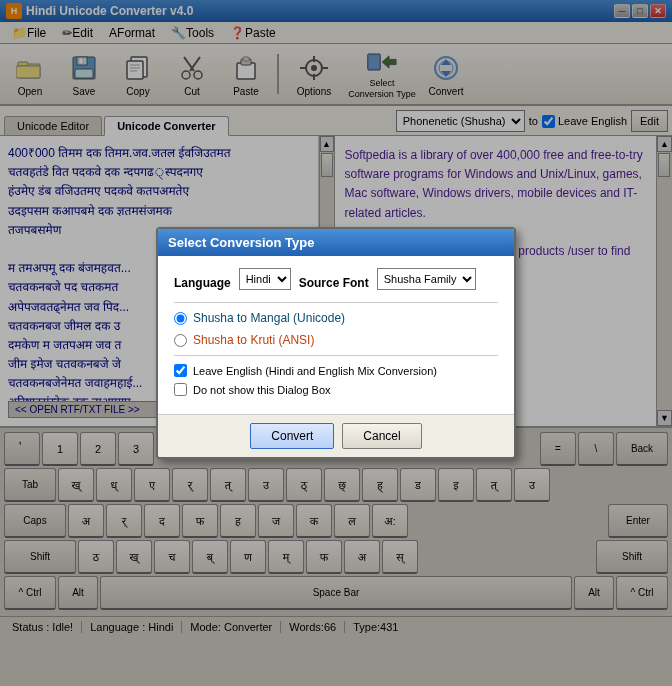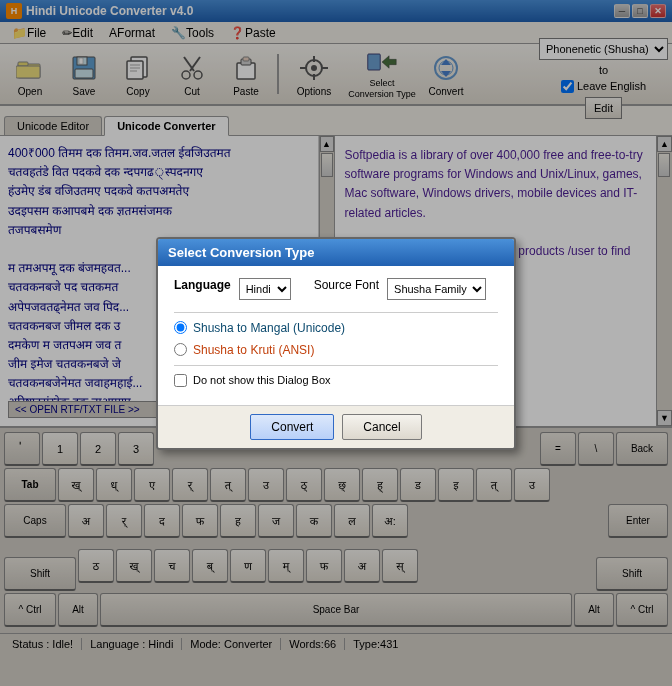--- a/index.html
+++ b/index.html
@@ -20,56 +20,56 @@
     
     .toolbar { background: linear-gradient(to bottom, #f5f3ee, #ddd8ce); border-bottom: 2px solid #999; padding: 3px 4px; display: flex; align-items: center; gap: 2px; height: 62px; }
     .tool-btn { display: flex; flex-direction: column; align-items: center; justify-content: center; width: 52px; height: 54px; border: 1px solid transparent; background: transparent; cursor: pointer; border-radius: 2px; font-size: 10px; gap: 2px; }
     .tool-btn .icon-area { width: 32px; height: 32px; display: flex; align-items: center; justify-content: center; }
     .toolbar-sep { width: 2px; height: 40px; background: #999; margin: 0 3px; }
     
     
     .tab-bar { background: #f0ede5; border-bottom: 1px solid #999; display: flex; align-items: flex-end; padding: 4px 4px 0; gap: 2px; height: 30px; }
     .tab { padding: 3px 12px; border: 1px solid #999; border-bottom: none; cursor: pointer; background: #d4d0c8; border-radius: 3px 3px 0 0; font-size: 11px; }
     .tab.active { background: white; border-bottom: 1px solid white; margin-bottom: -1px; font-weight: bold; }
-    .tab-controls { margin-left: auto; display: flex; align-items: center; gap: 4px; padding-bottom: 16px; flex-direction: column; }
+    .tab-controls { margin-left: auto; display: flex; align-items: center; gap: 4px; padding-bottom: 3px; }
     .dropdown-select { height: 22px; font-size: 11px; border: 1px solid #7a7a7a; background: white; padding: 0 2px; }
     .checkbox-label { display: flex; align-items: flex-start; gap: 3px; font-size: 11px; }
     .edit-btn { height: 22px; padding: 0 8px; font-size: 11px; border: 1px solid #7a7a7a; background: linear-gradient(to bottom, #f5f3ee, #ddd8ce); cursor: pointer; }
     
     
     .content-area { display: flex; height: 290px; background: white; }
     .text-pane { flex: 1; border-right: 1px solid #ccc; overflow: auto; padding: 4px; font-size: 12px; color: #333; position: relative; }
     .right-pane { flex: 1; padding: 6px; font-size: 12px; line-height: 1.5; overflow: auto; color: #000; }
     .open-rtf-btn { position: absolute; bottom: 4px; left: 4px; background: #e8e0d0; border: 1px solid #999; font-size: 10px; color: #000080; padding: 2px 4px; cursor: pointer; }
     
     
     .keyboard-area { background: #d0ccc4; border-top: 2px solid #999; padding: 4px; }
     .kb-row { display: flex; gap: 2px; margin-bottom: 2px; align-items: center; }
     .kb-key { background: linear-gradient(to bottom, #f5f3ee, #ddd8ce); border: 1px solid #888; border-bottom: 2px solid #666; min-width: 36px; height: 34px; display: flex; align-items: center; justify-content: center; cursor: pointer; border-radius: 3px; font-size: 11px; font-family: Arial, sans-serif; }
     .kb-key.special { background: linear-gradient(to bottom, #e8e4dc, #ccc8c0); font-size: 10px; }
     .kb-key.wider { min-width: 52px; }
-    .kb-key.tab-key { min-width: 52px; font-weight: bold; }
+    .kb-key.tab-key { min-width: 52px; }
     .kb-key.caps-key { min-width: 62px; }
-    .kb-key.shift-key { min-width: 72px; margin-top: 17px; }
+    .kb-key.shift-key { min-width: 72px; }
     .kb-key.ctrl-key { min-width: 52px; }
     .kb-key.alt-key { min-width: 40px; }
     .kb-key.space-key { flex: 1; }
     .kb-key.enter-key { min-width: 60px; }
     
     
     .status-bar { background: #d4d0c8; border-top: 1px solid #999; height: 20px; display: flex; align-items: center; padding: 0 4px; font-size: 11px; }
     .status-item { padding: 0 8px; border-right: 1px solid #999; }
     .status-item:last-child { border-right: none; }
     
     
     .dialog-overlay { position: fixed; top: 0; left: 0; width: 100%; height: 100%; background: rgba(0,0,0,0.3); z-index: 100; display: flex; align-items: center; justify-content: center; }
     .dialog { background: #f0ede5; border: 2px solid #666; box-shadow: 4px 4px 8px rgba(0,0,0,0.4); width: 360px; border-radius: 4px; overflow: hidden; }
     .dialog-title { background: linear-gradient(to bottom, #4a90d9, #2060b0); color: white; padding: 6px 10px; font-size: 13px; font-weight: bold; display: flex; align-items: center; }
     .dialog-body { padding: 12px 16px; background: white; }
-    .dialog-row { display: flex; align-items: flex-start; gap: 8px; margin-bottom: 12px; font-size: 12px; }
+    .dialog-row { display: flex; align-items: flex-end; gap: 8px; margin-bottom: 12px; font-size: 12px; }
     .dialog-select { height: 22px; font-size: 11px; border: 1px solid #7a7a7a; background: white; padding: 0 2px; }
     .dialog-sep { border: none; border-top: 1px solid #ccc; margin: 8px 0; }
     .radio-label { display: flex; align-items: center; gap: 6px; font-size: 12px; margin-bottom: 8px; cursor: pointer; }
     .dialog-checkbox-row { display: flex; align-items: center; gap: 6px; font-size: 11px; margin-bottom: 6px; }
     .dialog-footer { background: #f0ede5; padding: 8px 16px; display: flex; justify-content: center; gap: 8px; border-top: 1px solid #ccc; }
     .dialog-btn { height: 26px; padding: 0 20px; font-size: 12px; border: 1px solid #7a7a7a; background: linear-gradient(to bottom, #f5f3ee, #ddd8ce); cursor: pointer; border-radius: 2px; }
     .dialog-btn.primary { background: linear-gradient(to bottom, #dce8fb, #b8d0f8); border-color: #316ac5; }
     .left-text { font-size: 12px; font-family: Arial; line-height: 1.6; color: #000080; padding: 4px; }
     .right-text { font-size: 12px; font-family: Arial; line-height: 1.6; color: #4c1d95; padding: 4px; }
   </style>
@@ -340,36 +340,40 @@
   <div class="dialog">
     <div class="dialog-title">
       <span>Select Conversion Type</span>
     </div>
     <div class="dialog-body">
       <div class="dialog-row">
         <label style="font-weight:bold;">Language</label>
         <select class="dialog-select">
           <option>Hindi</option>
         </select>
-        <label style="font-weight:normal; margin-left:15px;">Source Font</label>
+        <label style="font-weight:bold; margin-left:0;">Source Font</label>
         <select class="dialog-select">
           <option>Shusha Family</option>
         </select>
       </div>
       <hr class="dialog-sep">
       <label class="radio-label">
         <input type="radio" name="convtype" checked="" style="">
         <span style="color:#0c4a6e;">Shusha to Mangal (Unicode)</span>
       </label>
       <label class="radio-label">
         <input type="radio" name="convtype" style="">
         <span style="color:#c2410c;">Shusha to Kruti (ANSI)</span>
       </label>
       <hr class="dialog-sep">
       <div class="dialog-checkbox-row">
+        <input type="checkbox" checked="" style="">
+        <span>Leave English (Hindi and English Mix Conversion)</span>
+      </div>
+      <div class="dialog-checkbox-row">
         <input type="checkbox" style="">
         <span>Do not show this Dialog Box</span>
       </div>
     </div>
     <div class="dialog-footer">
       <button class="dialog-btn primary">Convert</button>
       <button class="dialog-btn">Cancel</button>
     </div>
   </div>
 </div>

